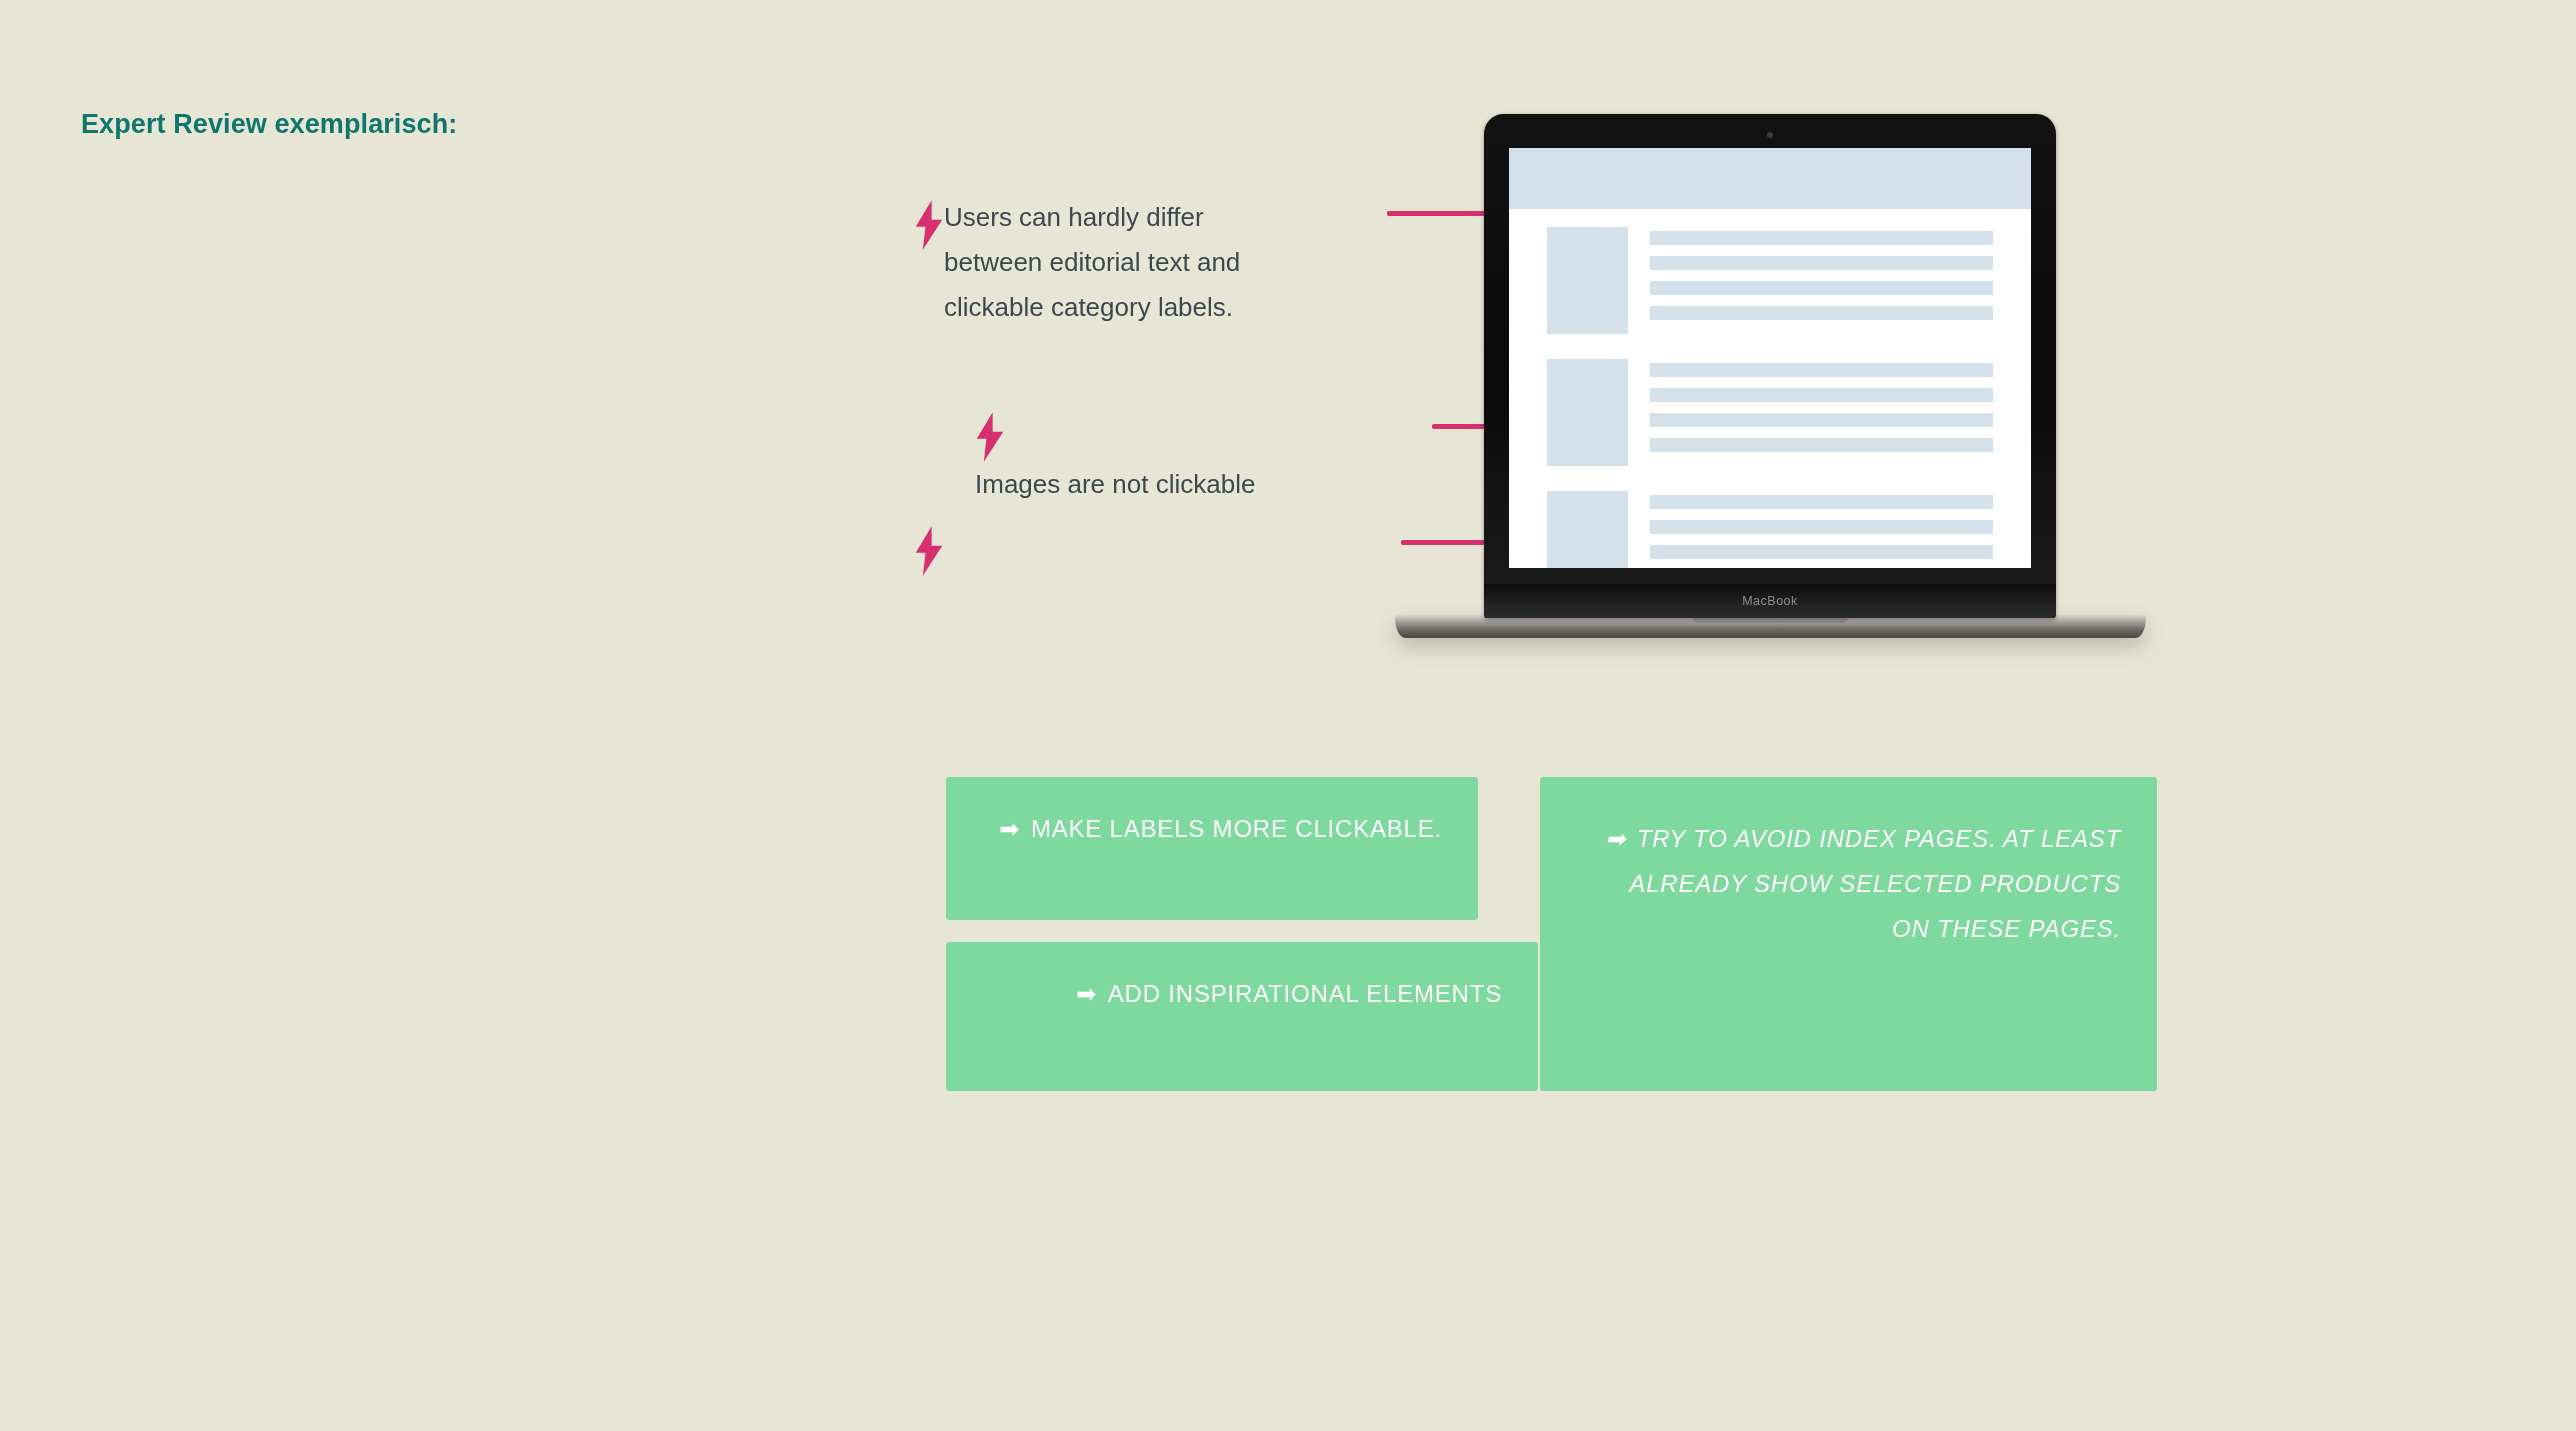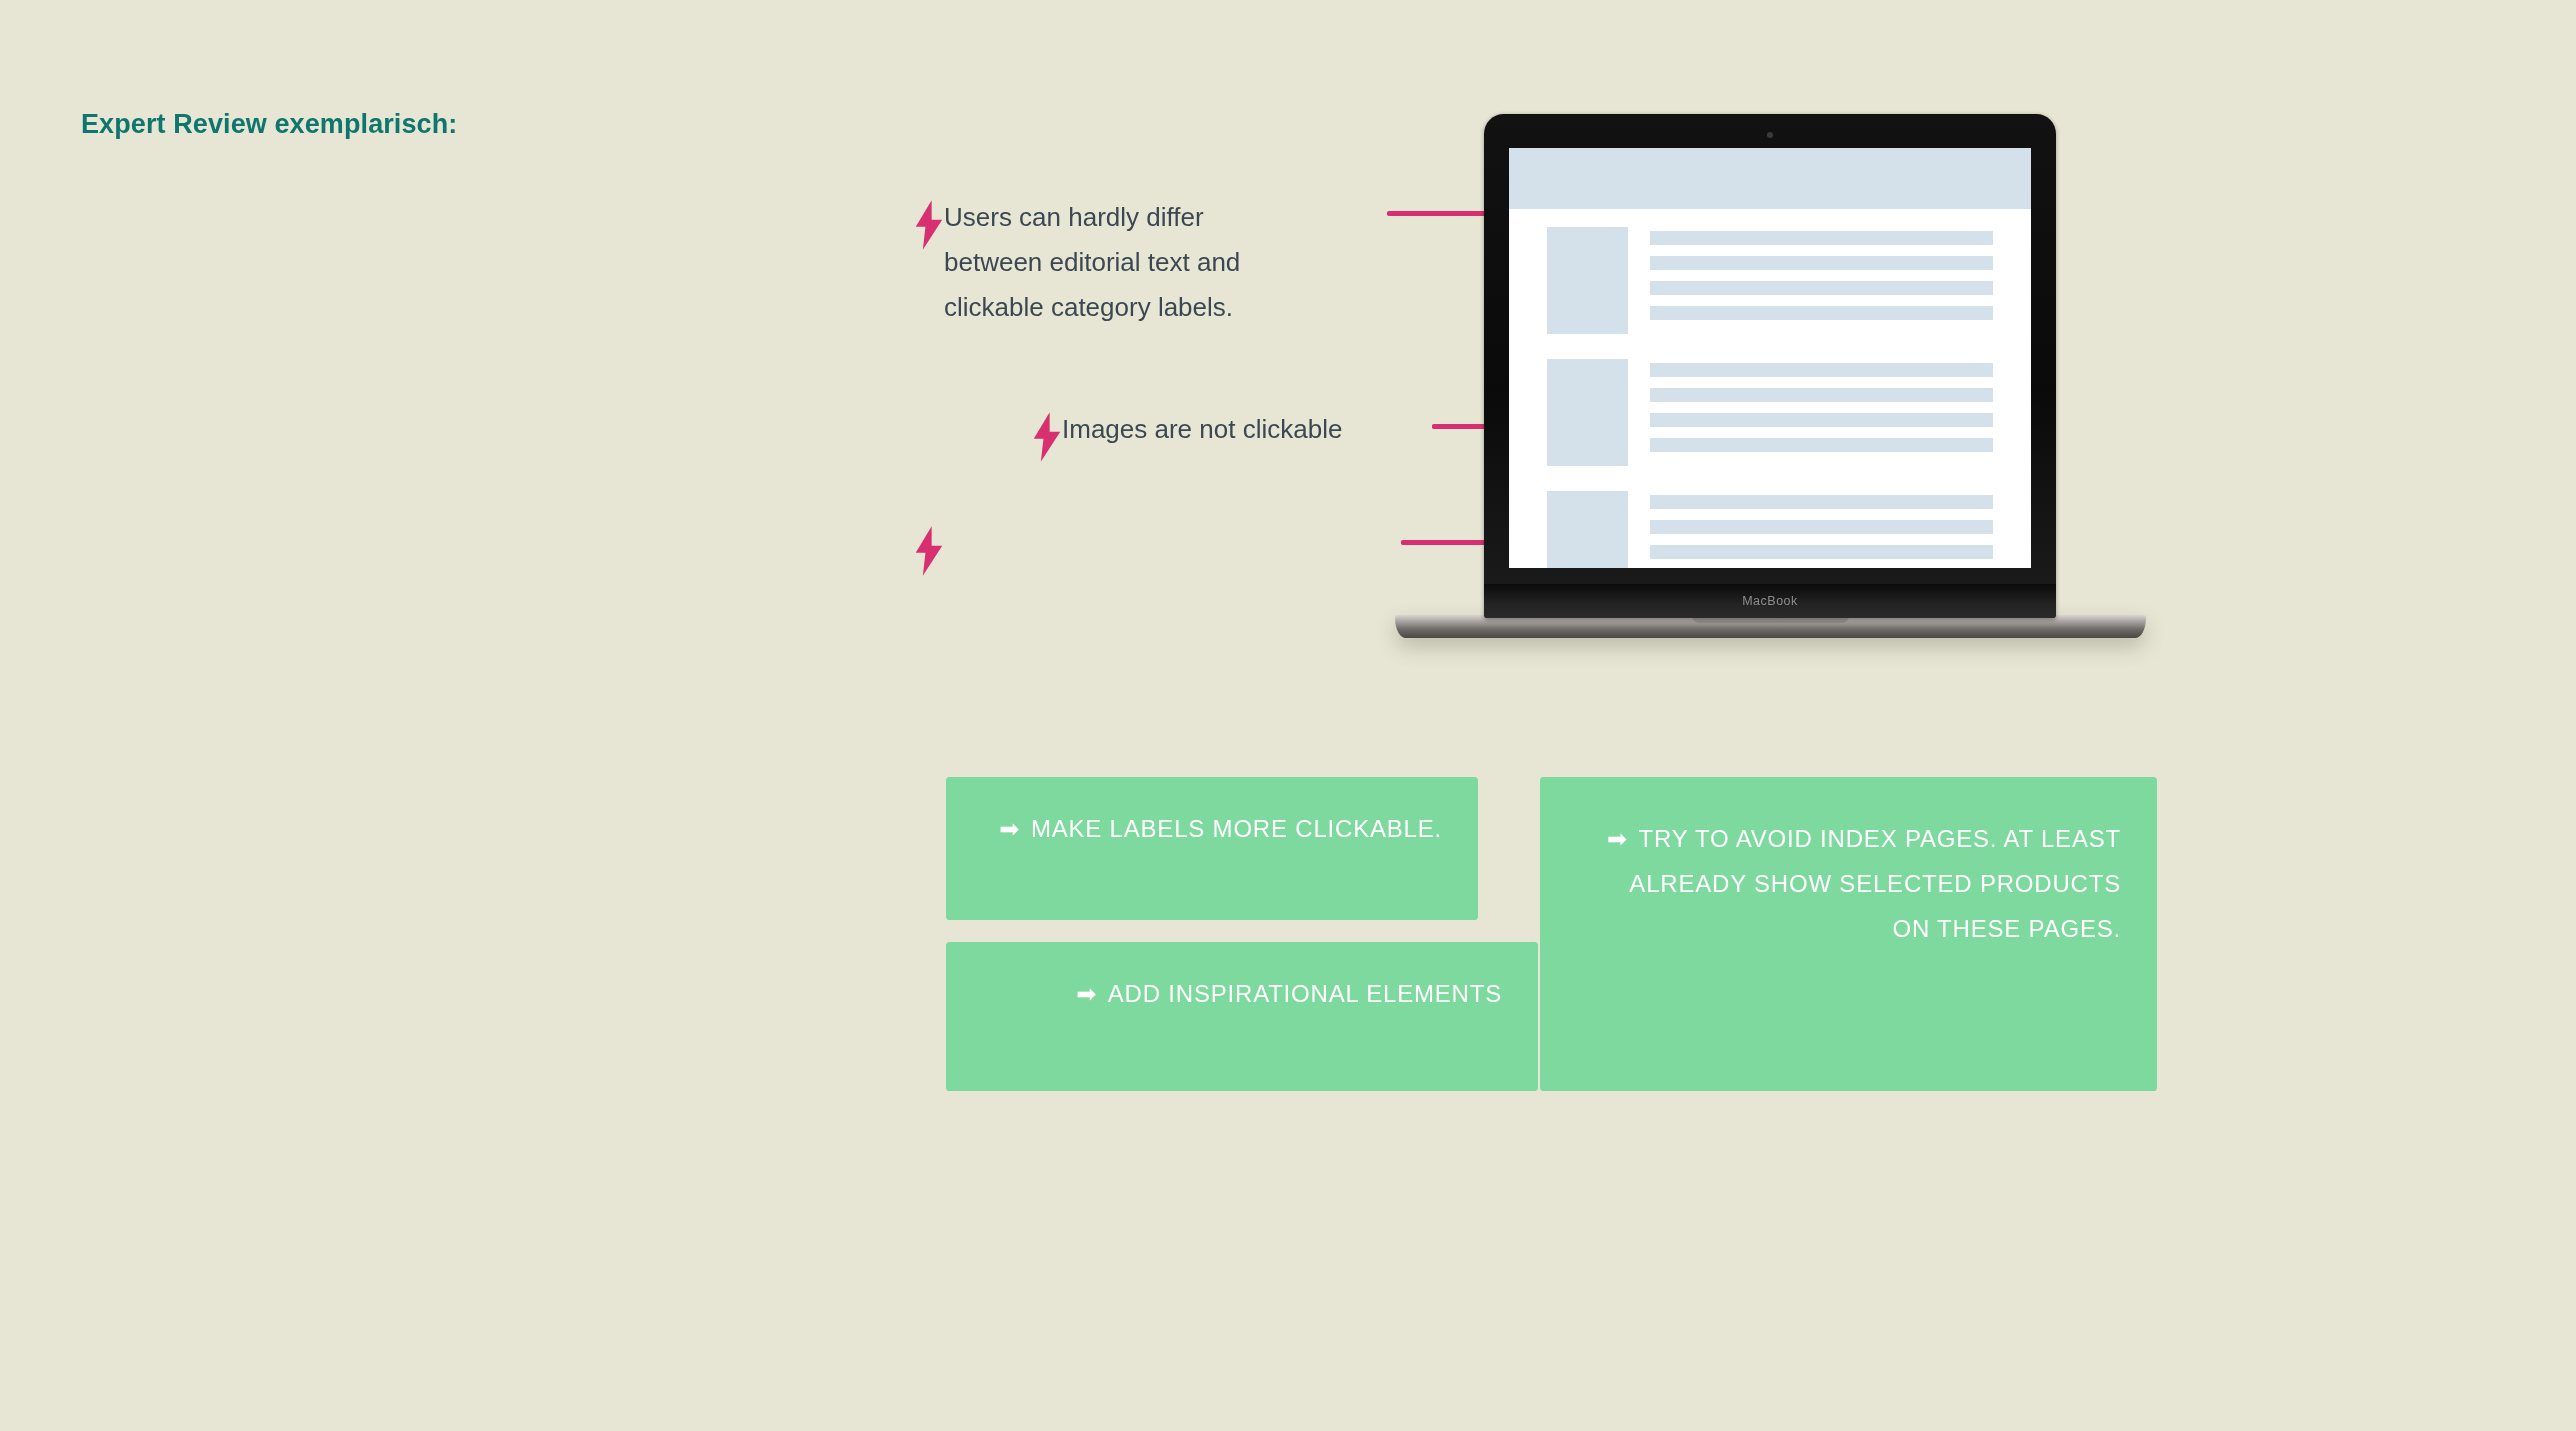--- a/index.html
+++ b/index.html
@@ -45,21 +45,21 @@
   .bolt-icon svg { display: block; width: 100%; height: 100%; }
 
   .finding-text {
     font-size: 26px;
     line-height: 45px;
     color: #3c4851;
     white-space: pre-line;
   }
 
   #finding-0 { left: 914px; top: 195px; width: 465px; }
-  #finding-1 { left: 1032px; top: 407px; width: 420px; }
+  #finding-1 { left: 975px; top: 407px; width: 420px; flex-direction: column; }
   #finding-2 { left: 914px; top: 521px; width: 465px; }
 
   
   .leader-line {
     position: absolute;
     height: 4.5px;
     background: #d82f70;
     border-radius: 1.8px;
   }
   #leader-0 { left: 1387px; top: 211px; width: 186px; }
@@ -185,21 +185,21 @@
     font-size: 24px;
     line-height: 45px;
     letter-spacing: 0.8px;
     padding: 29px 36px 0 45px;
     text-align: right;
   }
   .rec-arrow { margin-right: 10.7px; }
 
   #rec-0 { left: 946px; top: 777px; width: 532px; height: 143px; }
   #rec-1 { left: 946px; top: 942px; width: 592px; height: 149px; }
-  #rec-2 { left: 1540px; top: 777px; width: 617px; height: 314px; }
+  #rec-2 { left: 1540px; top: 777px; width: 617px; height: 314px; font-style: italic; }
   #rec-2 { padding-top: 39px; }
 </style>
 </head>
 <body>
 
 <div class="page-title">Expert Review exemplarisch:</div>
 
 <div class="finding" id="finding-0">
   <span class="bolt-icon">
     <svg viewBox="0 0 34 56" xmlns="http://www.w3.org/2000/svg" aria-hidden="true">

